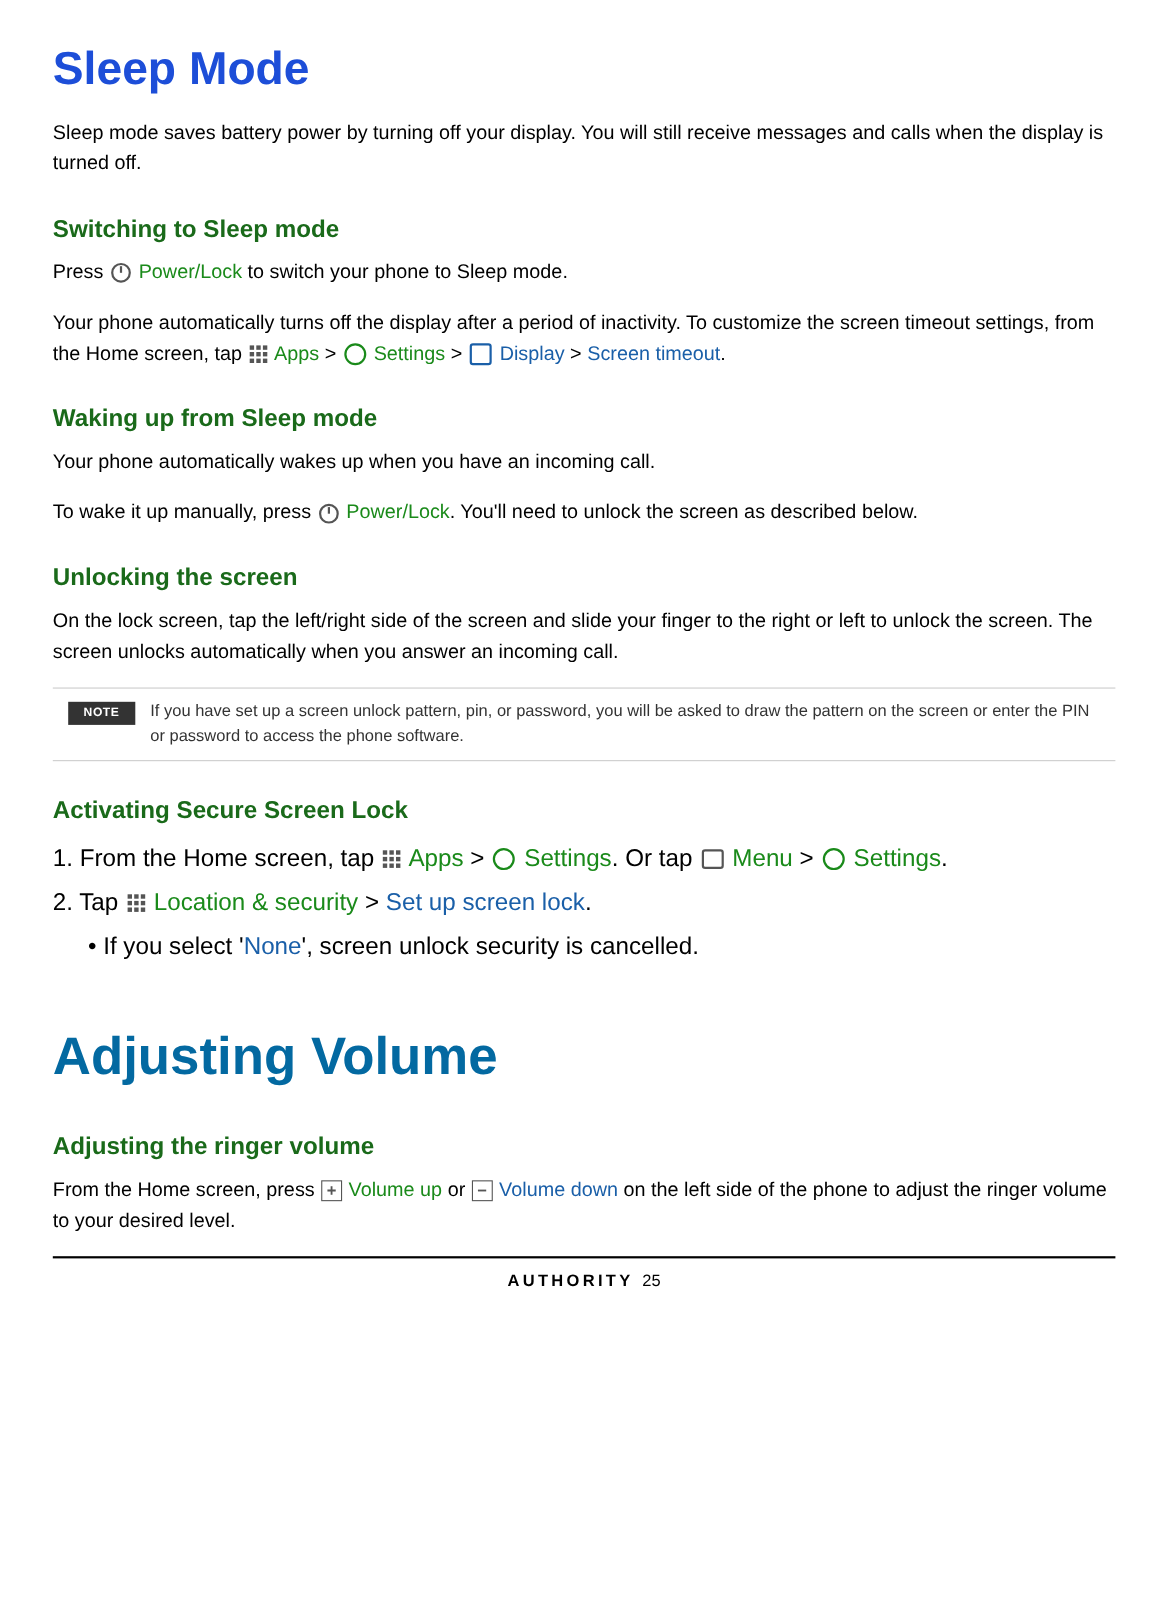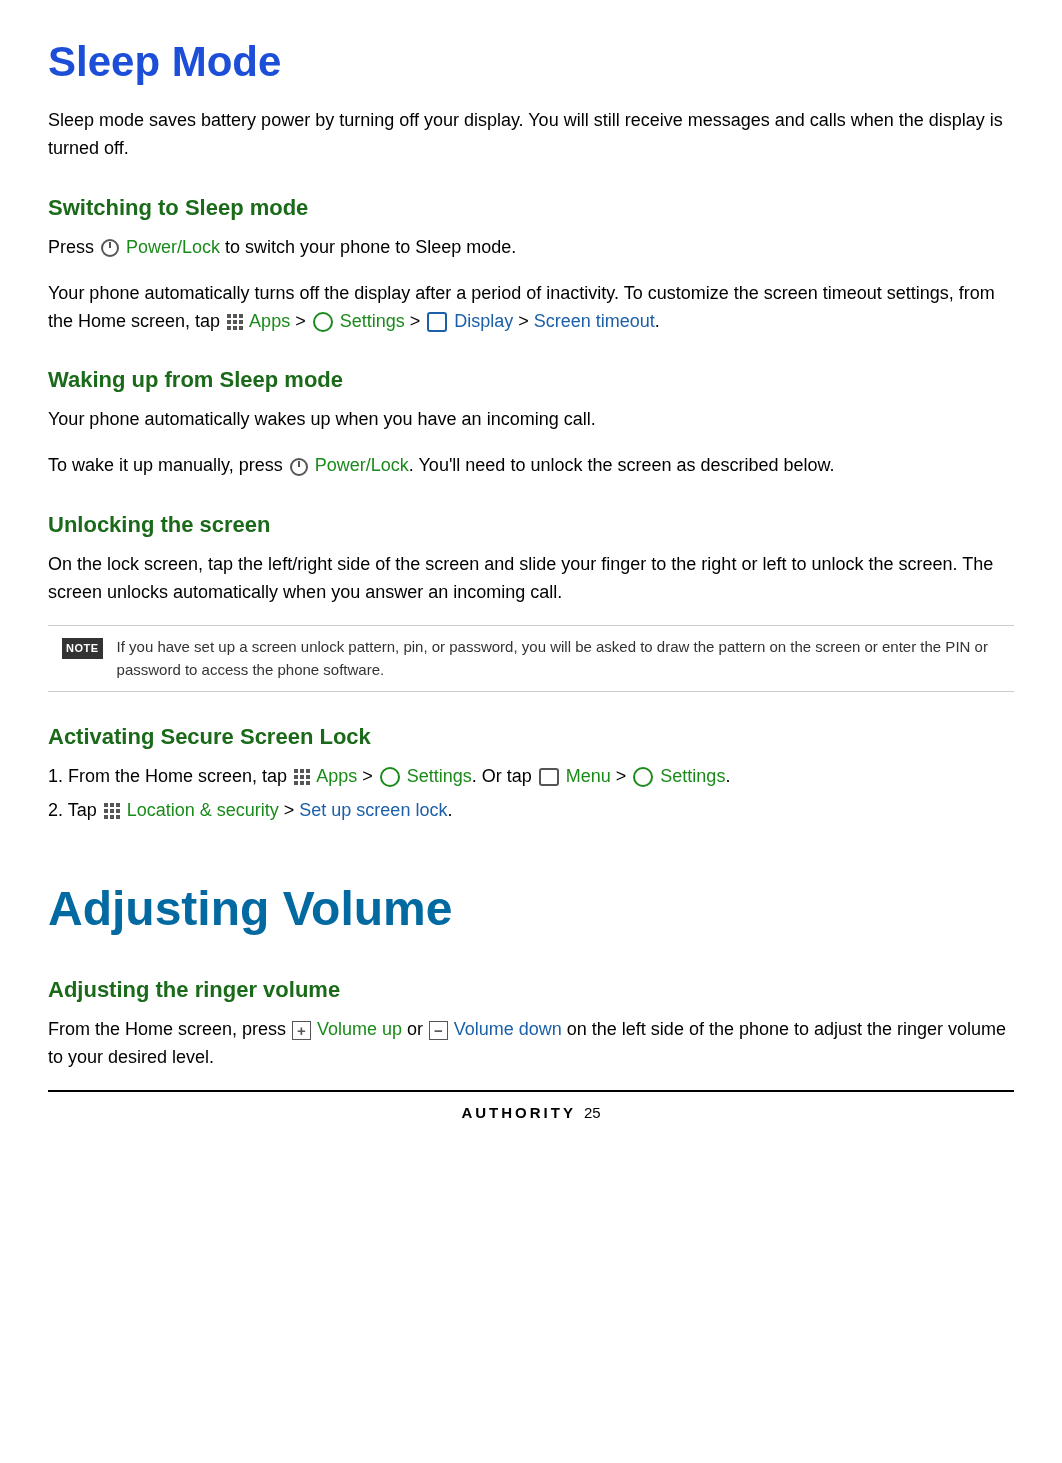--- a/index.html
+++ b/index.html
@@ -96,38 +96,38 @@
       border-right: none;
       padding: 10px 14px;
       margin: 18px 0;
       align-items: flex-start;
     }
     .note-badge {
       background: #333;
       color: #fff;
       font-size: 11px;
       font-weight: bold;
-      padding: 2px 4px;
+      padding: 2px 14px;
       margin-right: 14px;
       flex-shrink: 0;
       margin-top: 2px;
       letter-spacing: 0.5px;
     }
     .note-text {
       font-size: 15px;
       color: #333;
       line-height: 1.5;
     }
     .step-list {
       list-style: none;
       margin: 0 0 10px 0;
       padding: 0;
     }
     .step-list li {
-      font-size: 18px;
+      font-size: 22px;
       line-height: 1.55;
       margin-bottom: 6px;
       color: #000;
     }
     .step-list li.indent {
       padding-left: 32px;
     }
     .footer-bar {
       display: flex;
       justify-content: center;
@@ -271,20 +271,23 @@
         <span></span>
         <span></span>
         <span></span>
         <span></span>
         <span></span>
       </span>
     <span class="green-link">Location &amp; security</span>
     &gt;
     <span class="blue-link">Set up screen lock</span>.
   </li>
+  <li class="indent">
+    • If you select '<span class="blue-link">None</span>', screen unlock security is cancelled.
+  </li>
 </ul>
 
 <h1 class="big-heading">Adjusting Volume</h1>
 
 <h2 class="section-heading">Adjusting the ringer volume</h2>
 
 <p class="body-text">
   From the Home screen, press
   <span class="volume-up-icon">+</span>
   <span class="green-link">Volume up</span>

